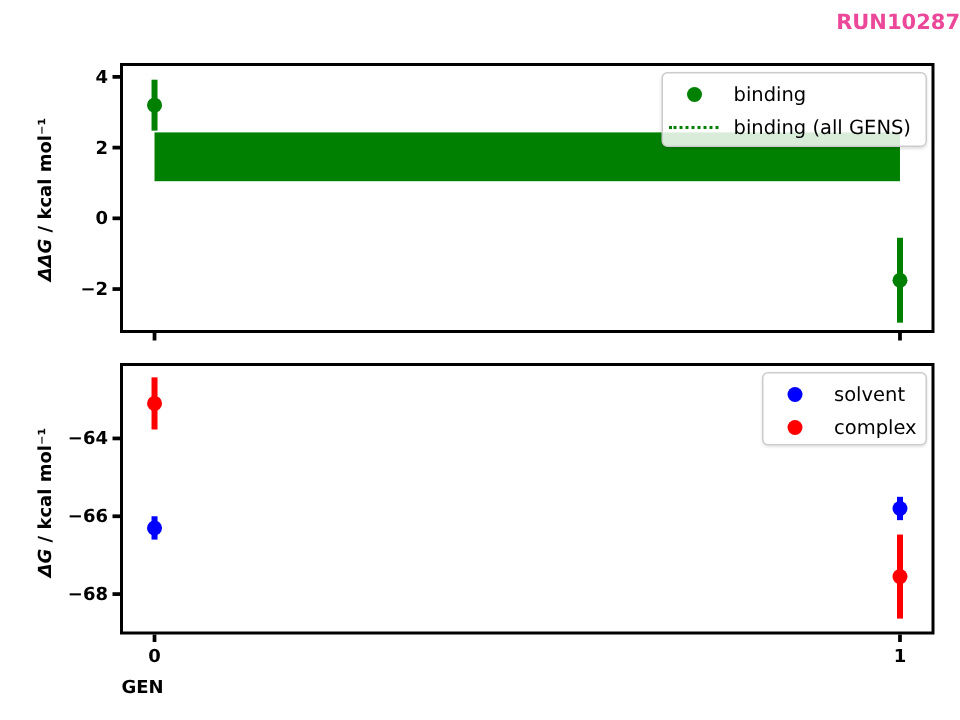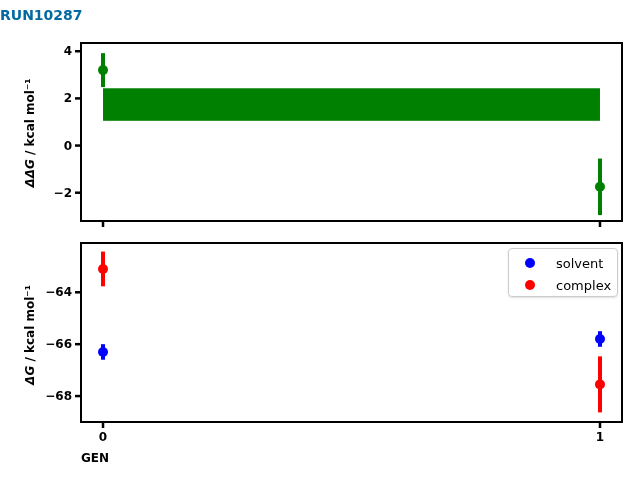--- a/index.html
+++ b/index.html
@@ -1,22 +1,22 @@
 <!DOCTYPE html>
 <html><head>
 <meta charset="utf-8">
 <style>
   html,body { margin:0; padding:0; background:#ffffff; }
   .figure {
     position:relative; width:640px; height:480px; background:#ffffff;
     font-family:"DejaVu Sans", sans-serif; overflow:hidden;
   }
   .fig-title {
-    position:absolute; left:0; right:0; top:7px; text-align:left;
-    font-size:14px; font-weight:bold; color:#0369a1;
+    position:absolute; left:0; right:0; top:7px; text-align:right;
+    font-size:14px; font-weight:bold; color:#ec4899;
   }
   #plot-svg { position:absolute; left:0; top:0; }
   #plot-svg text { font-family:"DejaVu Sans", sans-serif; font-size:12px; font-weight:bold; fill:#000; }
   .ylabel {
     position:absolute; width:160px; height:16px; text-align:center;
     font-size:12px; font-weight:bold; color:#000; white-space:nowrap;
     transform:rotate(-90deg); transform-origin:center;
   }
   .ylabel-top { left:-49px; top:125px; }
   .ylabel-bottom { left:-49px; top:327px; }
@@ -82,20 +82,30 @@
       <line x1="599.9842917508727" x2="599.9842917508727" y1="423" y2="428" stroke="#000000" stroke-width="2.5"></line>
       <text x="599.9842917508727" y="441" text-anchor="middle">1</text>
     </svg>
 
   <div class="ylabel ylabel-top"><i>ΔΔG</i><span> / kcal mol⁻¹</span></div>
 
   <div class="ylabel ylabel-bottom"><i>ΔG</i><span> / kcal mol⁻¹</span></div>
 
   <div class="xlabel">GEN</div>
 
+  <div class="legend legend-binding">
+    <div class="legend-row">
+      <span class="lm dot" style="background: rgb(0, 128, 0);"></span>
+      <span>binding</span>
+    </div>
+    <div class="legend-row">
+      <span class="lm dotted-line" style="border-top-color: rgb(0, 128, 0);"></span>
+      <span>binding (all GENS)</span>
+    </div>
+  </div>
 
   <div class="legend legend-dg">
     <div class="legend-row">
       <span class="lm dot" style="background: rgb(0, 0, 255);"></span>
       <span>solvent</span>
     </div>
     <div class="legend-row">
       <span class="lm dot" style="background: rgb(255, 0, 0);"></span>
       <span>complex</span>
     </div>

